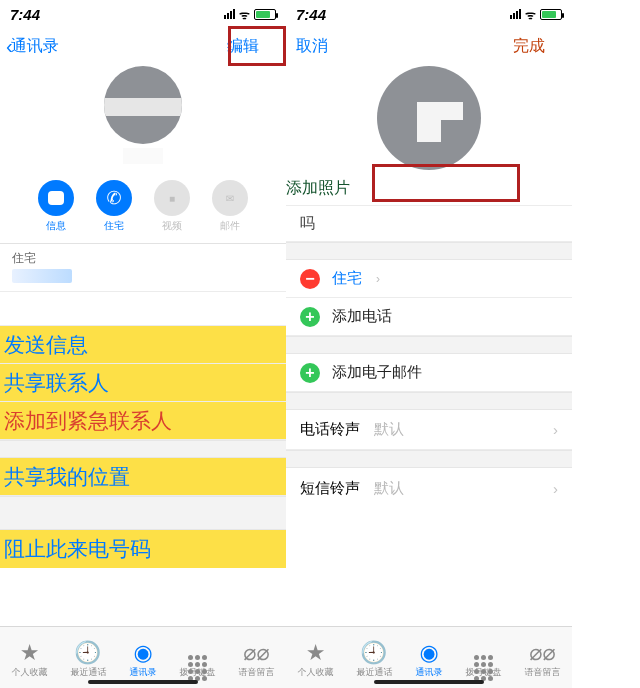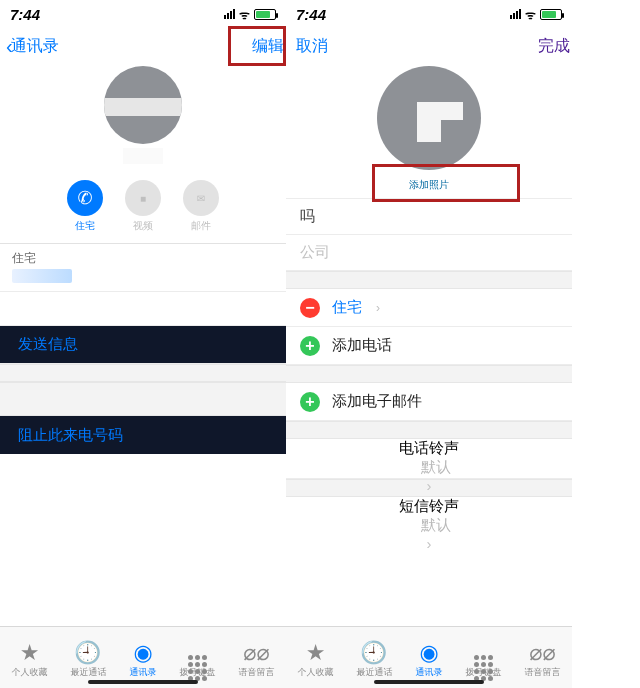--- a/index.html
+++ b/index.html
@@ -5,54 +5,54 @@
   * { box-sizing: border-box; margin: 0; padding: 0; }
   body { font-family: -apple-system, "Helvetica Neue", Arial, sans-serif; background: #fff; width: 640px; height: 688px; overflow: hidden; position: relative; }
   .screens { display: flex; width: 572px; height: 688px; }
   .screen { width: 320px; height: 688px; position: relative; background: #fff; display: flex; flex-direction: column; }
   .statusbar { display: flex; justify-content: space-between; align-items: center; height: 28px; padding: 0 10px; font-weight: 700; font-size: 15px; }
   .sb-left { font-style: italic; }
   .sb-right { display: flex; align-items: center; gap: 4px; font-size: 12px; }
   .navbar { height: 36px; display: flex; align-items: center; position: relative; padding: 0 6px; }
   .nav-left { color: #007aff; font-size: 16px; display: flex; align-items: center; }
   .nav-left .chev { font-size: 20px; margin-right: -2px; }
-  .nav-right { position: absolute; right: 2px; color: #007aff; font-size: 16px; }
-  .nav-right.disabled { color: #4c1d95; }
+  .nav-right { position: absolute; right: 27px; color: #007aff; font-size: 16px; }
+  .nav-right.disabled { color: #c2410c; }
   .nav-cancel { color: #007aff; font-size: 16px; position: absolute; left: 10px; }
   .red-box { position: absolute; border: 3px solid #b02020; pointer-events: none; }
   .content { flex: 1; overflow: hidden; }
   .avatar-area { text-align: center; padding: 2px 0 2px 0; }
   .avatar { width: 78px; height: 78px; border-radius: 50%; background: #8e9196; margin: 0 auto; position: relative; overflow: hidden; }
   .avatar .stripe { position:absolute; left:0; right:0; top:32px; height:18px; background:#e6e6e6; }
   .avatar2 { width: 104px; height: 104px; border-radius: 50%; background: #8e9196; margin: 0 auto; position: relative; overflow: hidden; }
   .avatar2 .notch { position:absolute; width:46px; height:40px; background:#f4f4f4; right:18px; top:36px; }
   .avatar2 .notch2 { position:absolute; width:22px; height:22px; background:#8e9196; right:18px; top:54px; }
   .name-placeholder { height: 16px; width: 40px; background:#fafafa; margin: 4px auto 6px auto; }
-  .addphoto { color:#0369a1; font-size:10px; text-align:center; padding:6px 0; }
+  .addphoto { color:#14532d; font-size:16px; padding:6px 0; }
   .actions { display:flex; justify-content:center; gap:22px; padding: 8px 0 10px 0; border-bottom:1px solid #e2e2e2; }
   .action { text-align:center; font-size:10px; color:#007aff; }
   .action.dis { color:#bfbfbf; }
   .circ { width:36px; height:36px; border-radius:50%; display:flex; align-items:center; justify-content:center; margin:0 auto 3px auto; }
   .circ.blue { background:#007aff; color:#fff; }
   .circ.grey { background:#e2e2e2; color:#bfbfbf; }
   .section-label { font-size:12px; color:#6b6b6b; padding:6px 12px 2px 12px; }
-  .row { height:38px; display:flex; align-items:center; padding:0 18px; font-size:15px; border-bottom:1px solid #ececec; background:#0f172a; }
+  .row { height:38px; display:flex; align-items:center; padding:0 4px; font-size:21px; border-bottom:1px solid #ececec; background:#fde047; }
   .row.link { color:#007aff; }
   .row.danger { color:#d93f2f; }
   .gap { height:18px; background:#f3f3f3; border-top:1px solid #e6e6e6; border-bottom:1px solid #e6e6e6; }
   .gap.mid { height:34px; }
   .field { height:36px; border-bottom:1px solid #ececec; display:flex; align-items:center; padding:0 14px; font-size:15px; color:#c2c2c2; }
   .field .partial { color:#444; font-size:15px; }
   .editrow { height:38px; display:flex; align-items:center; padding:0 14px; font-size:15px; border-bottom:1px solid #ececec; gap:12px; }
   .minus { width:20px; height:20px; border-radius:50%; background:#ff3b30; color:#fff; display:flex; align-items:center; justify-content:center; font-weight:bold; font-size:16px; line-height:1; }
   .plus { width:20px; height:20px; border-radius:50%; background:#34c759; color:#fff; display:flex; align-items:center; justify-content:center; font-weight:bold; font-size:16px; line-height:1; }
   .er-label { color:#007aff; font-size:15px; }
   .er-chev { color:#c0c0c0; font-size:12px; margin-left:2px; }
   .er-text { color:#222; }
-  .kvrow { height:40px; display:flex; align-items:center; padding:0 14px; font-size:15px; border-bottom:1px solid #ececec; justify-content:space-between;flex-direction:column; }
+  .kvrow { height:40px; display:flex; align-items:center; padding:0 14px; font-size:15px; border-bottom:1px solid #ececec; justify-content:space-between; }
   .kvrow .k { color:#000; }
   .kvrow .v { color:#b9b9b9; flex:1; padding-left:14px; }
   .kvrow .chev { color:#c4c4c4; }
   .tabbar { position:absolute; bottom:0; left:0; right:0; height:62px; background:#f8f8f8; border-top:1px solid #d8d8d8; display:flex; justify-content:space-around; align-items:center; padding-top:4px; }
   .tab { text-align:center; font-size:9px; color:#8a8a8a; }
   .tab.active { color:#007aff; }
   .tab .ticon { height:26px; font-size:22px; line-height:26px; }
   .homebar { position:absolute; bottom:4px; left:50%; width:110px; height:4px; background:#222; border-radius:3px; transform:translateX(-50%); }
   .msgicon { width:16px; height:14px; background:#fff; border-radius:4px; position:relative; }
   .phoneicon { font-size:18px; }
@@ -98,39 +98,48 @@
 
     <div class="content">
       <div class="avatar-area">
         <div class="avatar">
             <div class="stripe"></div>
           </div>
         <div class="name-placeholder"></div>
       </div>
       <div class="actions">
         <div class="action">
+          <div class="circ blue">
+              <div class="msgicon"></div>
+            </div>
+          <div>信息</div>
+        </div>
+        <div class="action">
           <div class="circ blue phoneicon">✆</div>
           <div>住宅</div>
         </div>
         <div class="action dis">
           <div class="circ grey">■</div>
           <div>视频</div>
         </div>
         <div class="action dis">
           <div class="circ grey">✉</div>
           <div>邮件</div>
         </div>
       </div>
       <div class="section-label">住宅</div>
       <div class="blurred"></div>
       <div style="border-top:1px solid #ececec"></div>
       <div style="height:34px;border-bottom:1px solid #ececec;background:#fff;"></div>
 
       <div class="row link">发送信息</div>
-      <div class="gap"></div>
+      <div class="row link">共享联系人</div>
+      <div class="row danger">添加到紧急联系人</div>
+      <div class="gap"></div>
+      <div class="row link">共享我的位置</div>
       <div class="gap mid"></div>
       <div class="row link" style="border-bottom:none">阻止此来电号码</div>
     </div>
 
     <div class="tabbar">
       <div class="tab">
           <div class="ticon">★</div>
           <div>个人收藏</div>
         </div>
       <div class="tab">
@@ -194,21 +203,20 @@
             <div class="notch2"></div>
           </div>
       </div>
       <div class="addphoto">添加照片</div>
       <div class="red-box" style="top:164px; left:86px; width:148px; height:38px;"></div>
 
       <div style="border-top:1px solid #ececec"></div>
       <div class="field">
           <span class="partial">吗</span>
         </div>
-      <div class="field">公司</div>
       <div class="gap"></div>
 
       <div class="editrow">
         <div class="minus">−</div>
         <span class="er-label">住宅</span>
         <span class="er-chev">›</span>
       </div>
       <div class="editrow">
         <div class="plus">+</div>
         <span class="er-text">添加电话</span>

